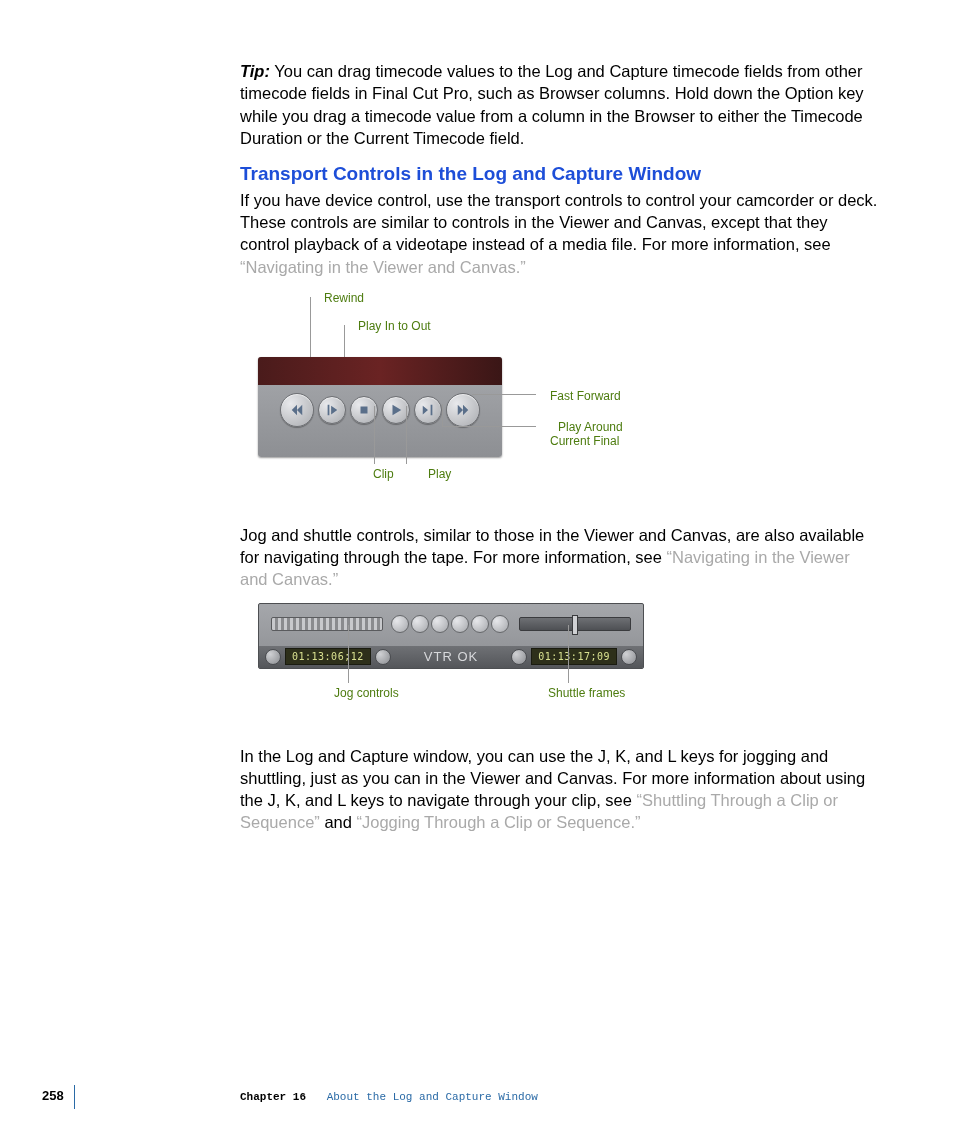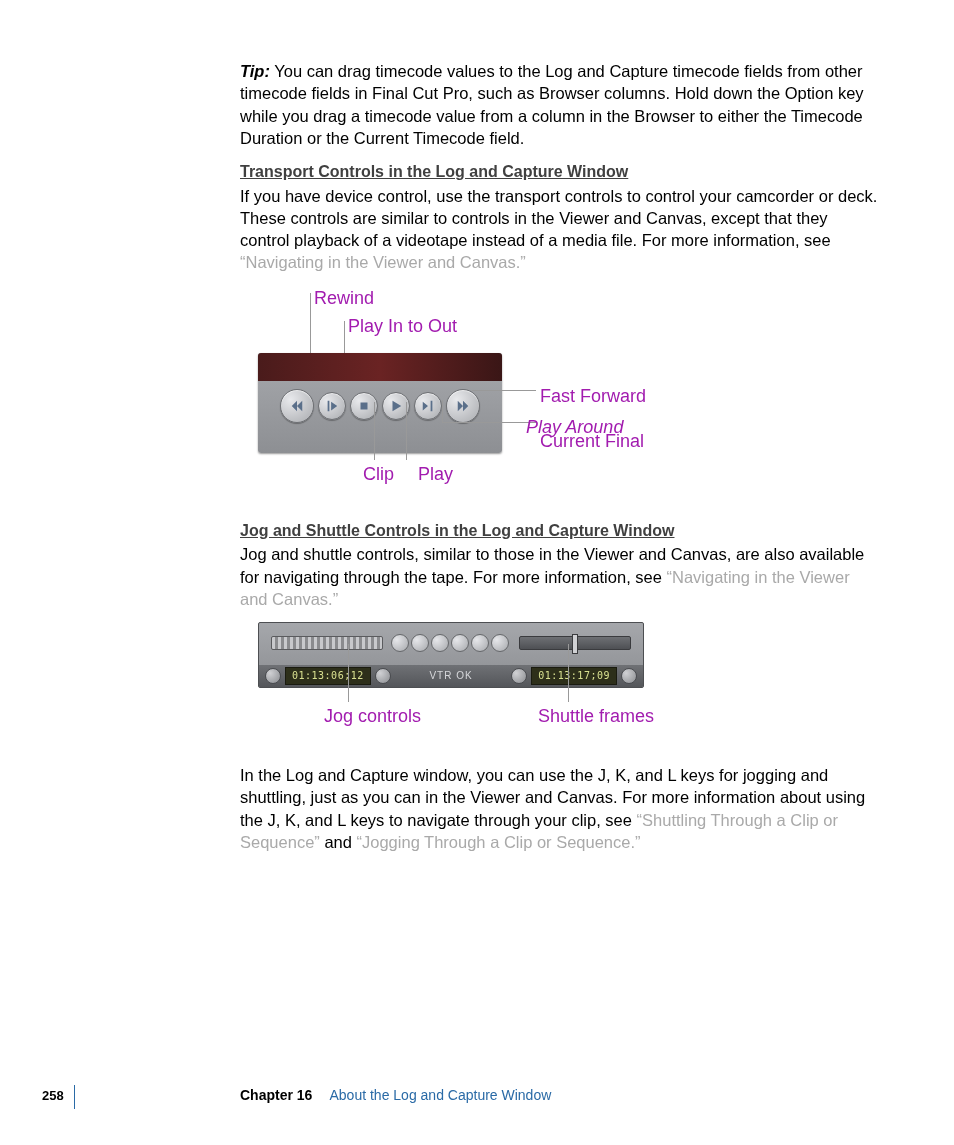--- a/index.html
+++ b/index.html
@@ -16,33 +16,33 @@
   }
   .page {
     position: absolute;
     left: 240px;
     top: 60px;
     width: 640px;
   }
   .tip-block { margin: 0 0 28px 20px; }
   .tip-label { font-style: italic; font-weight: 600; }
   h2.section {
-    color: #404040;
-    font-size: 16px;
+    color: #1d4ed8;
+    font-size: 19px;
     font-weight: 600;
     margin: 0 0 2px 0;
-    text-decoration: underline;
   }
   p.body { margin: 0 0 12px 0; }
   .link-faded { color: #a9a9a9; }
   .callout {
-    font-size: 18px;
-    color: #a21caf;
+    font-size: 12px;
+    color: #4d7c0f;
     position: absolute;
     white-space: nowrap;
+    margin-left: 10px;
   }
   .callout-line {
     position: absolute;
     background: #999;
   }
 
   
   .fig1 {
     position: relative;
     margin: 10px 0 34px 18px;
@@ -109,36 +109,36 @@
   }
   .panel .bottomrow {
     position:absolute; left:0; right:0; bottom:0; height:22px;
     background: linear-gradient(#6f7175,#54565a);
     display:flex; align-items:center; justify-content:space-between;
     padding:0 6px; font-size:9px; color:#dfe6cf;
   }
   .tc { background:#2d2f1a; color:#d8e090; padding:1px 6px; border:1px solid #1a1b10; font-family:monospace; font-size:10px; letter-spacing:.5px;}
   .tinybtn{width:14px;height:14px;border-radius:50%;background:radial-gradient(circle at 30% 30%,#d0d1d4,#8a8c90);border:1px solid #4a4c50;}
   .tc-group{display:flex;align-items:center;gap:4px;}
-  .vtr{font-size:10px;color:#d7d8db;letter-spacing:1px;}
+  .vtr{font-size:13px;color:#d7d8db;letter-spacing:1px;}
 
   .note-label { font-style: italic; font-weight: 600; }
 
   
   .footer {
     position:absolute; left:0; bottom:40px; width:758px; height:22px;
   }
   .rule {
     position:absolute; left:74px; bottom:-4px; width:1px; height:24px; background:#2a6aa6;
   }
   .pagenum {
     position:absolute; left:42px; bottom:0; font-size:13px; font-weight:700; color:#000;
   }
   .chapline {
-    position:absolute; left:240px; bottom:0; font-size:14px;
+    position:absolute; left:240px; bottom:0; font-size:11px;font-family:Liberation Mono, monospace;
   }
   .chapline .chap { font-weight:700; margin-right:14px; }
   .chapline .title { color:#2a6aa6; }
 </style>
 </head>
 <body>
 
 <div class="page">
 
   <p class="body tip-block">
@@ -193,31 +193,30 @@
             </svg>
           </div>
       </div>
     </div>
 
     <div class="callout-line" style="left:214px; top:104px; width:64px; height:1px;"></div>
     <div class="callout" style="left:282px; top:98px;">Fast Forward</div>
 
     <div class="callout-line" style="left:184px; top:136px; width:94px; height:1px;"></div>
     <div class="callout-line" style="left:184px; top:114px; width:1px; height:22px;"></div>
-    <div class="callout" style="left:268px; top:129px;font-style:italic;">Play Around</div>
+    <div class="callout" style="left:290px; top:129px;">Play Around</div>
     <div class="callout" style="left:282px; top:143px;">Current Final</div>
 
     <div class="callout-line" style="left:116px; top:116px; width:1px; height:58px;"></div>
     <div class="callout" style="left:105px; top:176px;">Clip</div>
 
     <div class="callout-line" style="left:148px; top:116px; width:1px; height:58px;"></div>
     <div class="callout" style="left:160px; top:176px;">Play</div>
   </div>
 
-  <h2 class="section">Jog and Shuttle Controls in the Log and Capture Window</h2>
   <p class="body">
     <span>Jog and shuttle controls, similar to those in the Viewer and Canvas, are also available for navigating through the tape. For more information, see </span><span class="link-faded">“Navigating in the Viewer and Canvas.”</span>
   </p>
 
   <div class="fig2">
     <div class="panel">
       <div class="toprow">
         <div class="jog"></div>
         <div class="minibtns">
           <div class="mbtn"></div>

